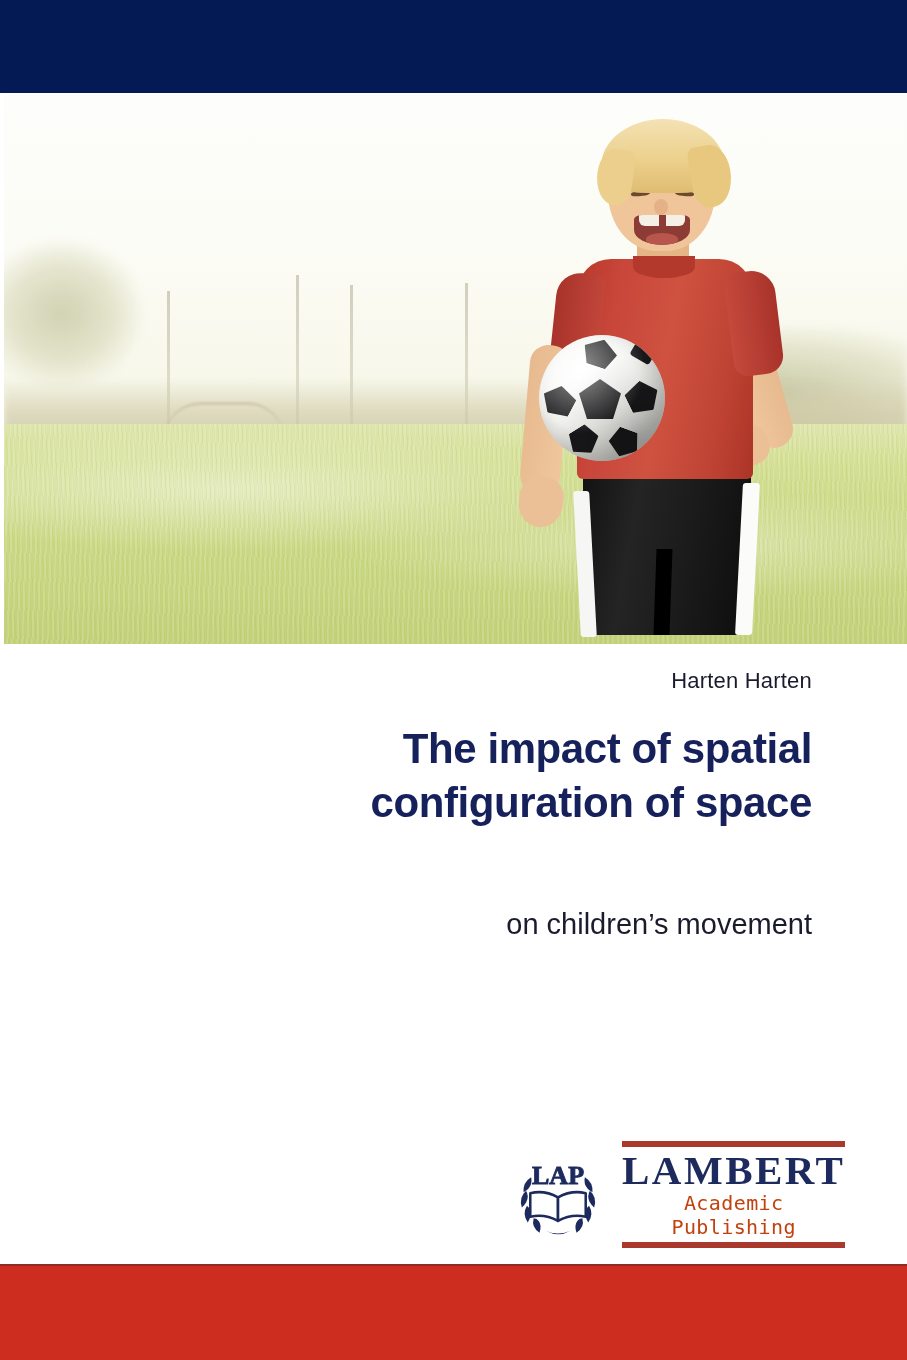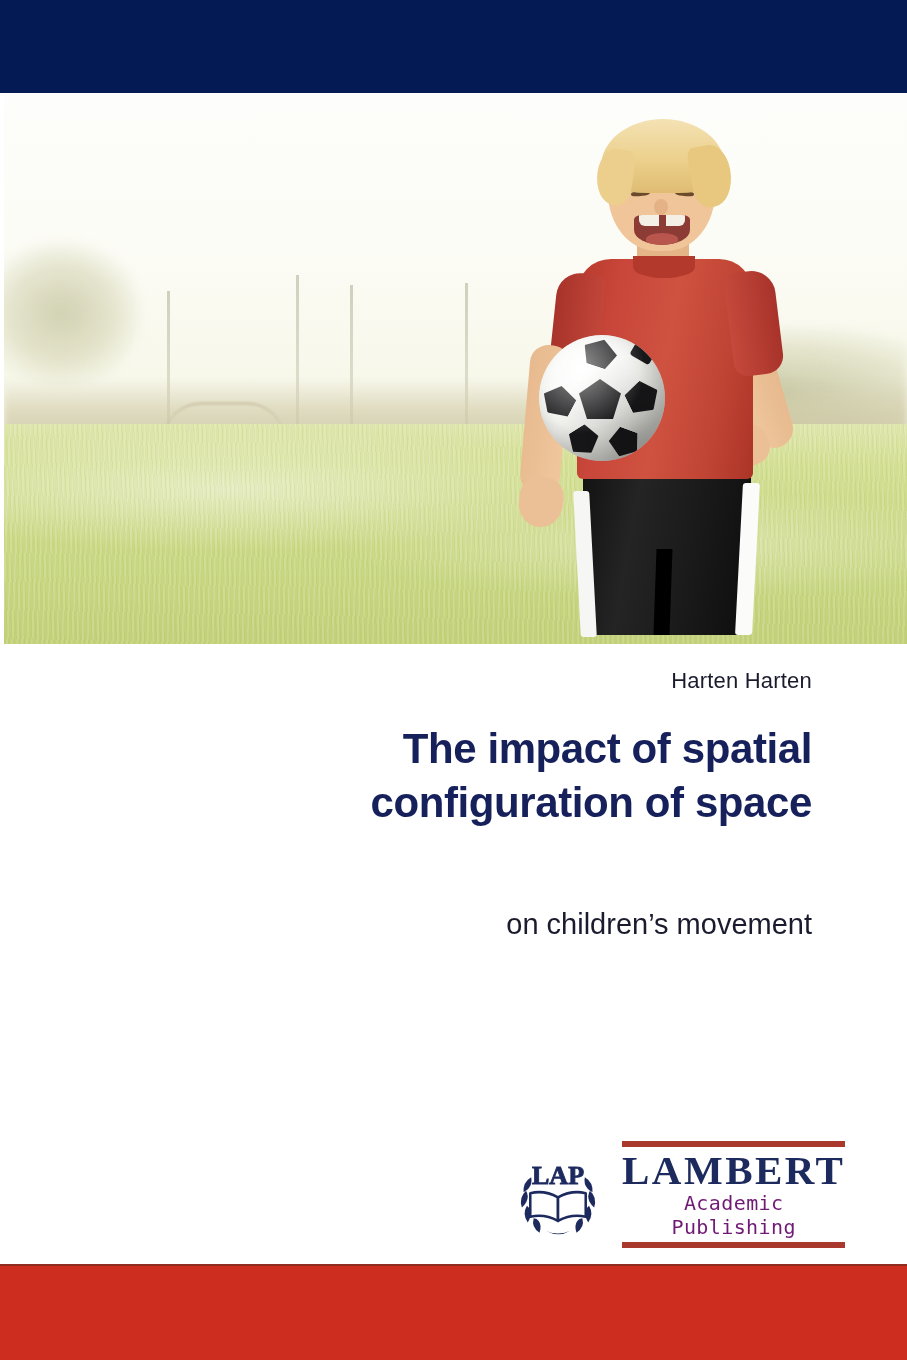--- a/index.html
+++ b/index.html
@@ -288,21 +288,21 @@
   .rule.top { margin-bottom:2px; }
   .rule.bottom { margin-top:3px; }
   #lambert {
     font-family:"Liberation Serif", serif;
     font-weight:bold; font-size:41px; line-height:42px;
     color:#1d2a5e; letter-spacing:2.5px; text-align:center;
   }
   #acadpub {
     font-family:"DejaVu Sans Mono", monospace;
     font-size:20px; line-height:24px;
-    color:#701a75; letter-spacing:.4px; text-align:center;
+    color:#c2410c; letter-spacing:.4px; text-align:center;
   }
 
   
   #bottom-band {
     position:absolute; left:0; bottom:0;
     width:907px; height:94px;
     background:#cc2d1f;
     border-top:2px solid #8e2d22;
   }
 </style>

